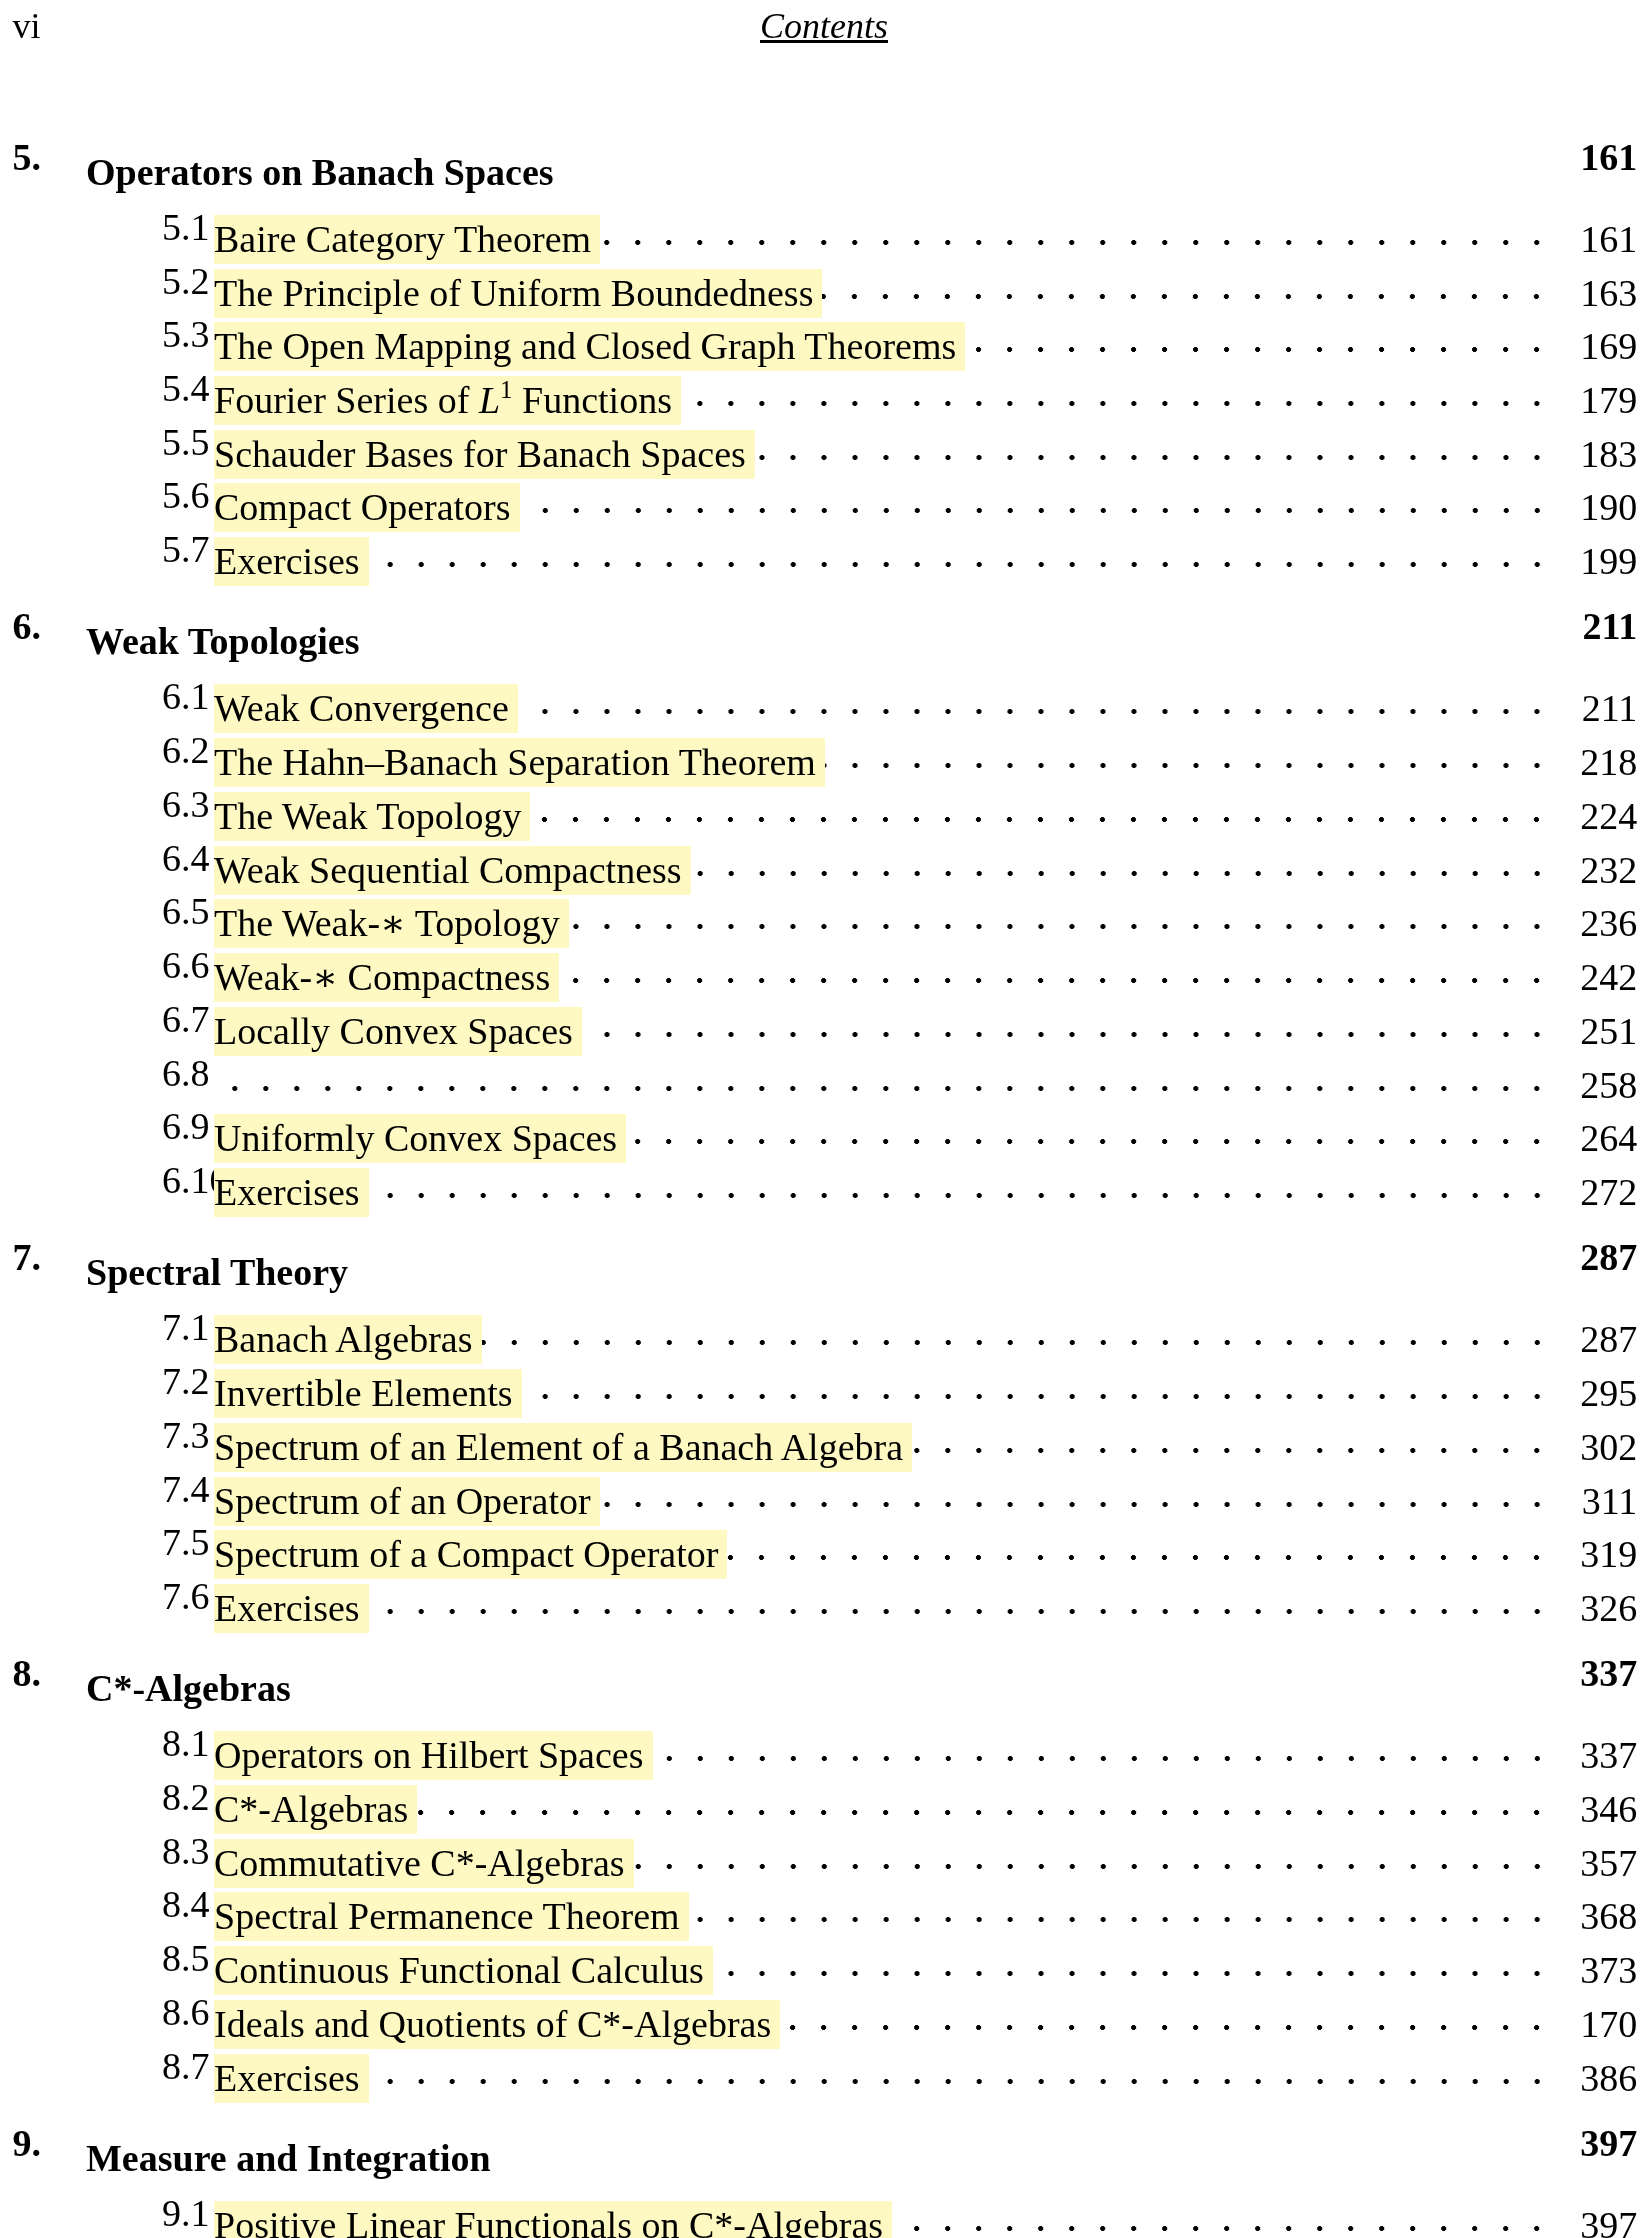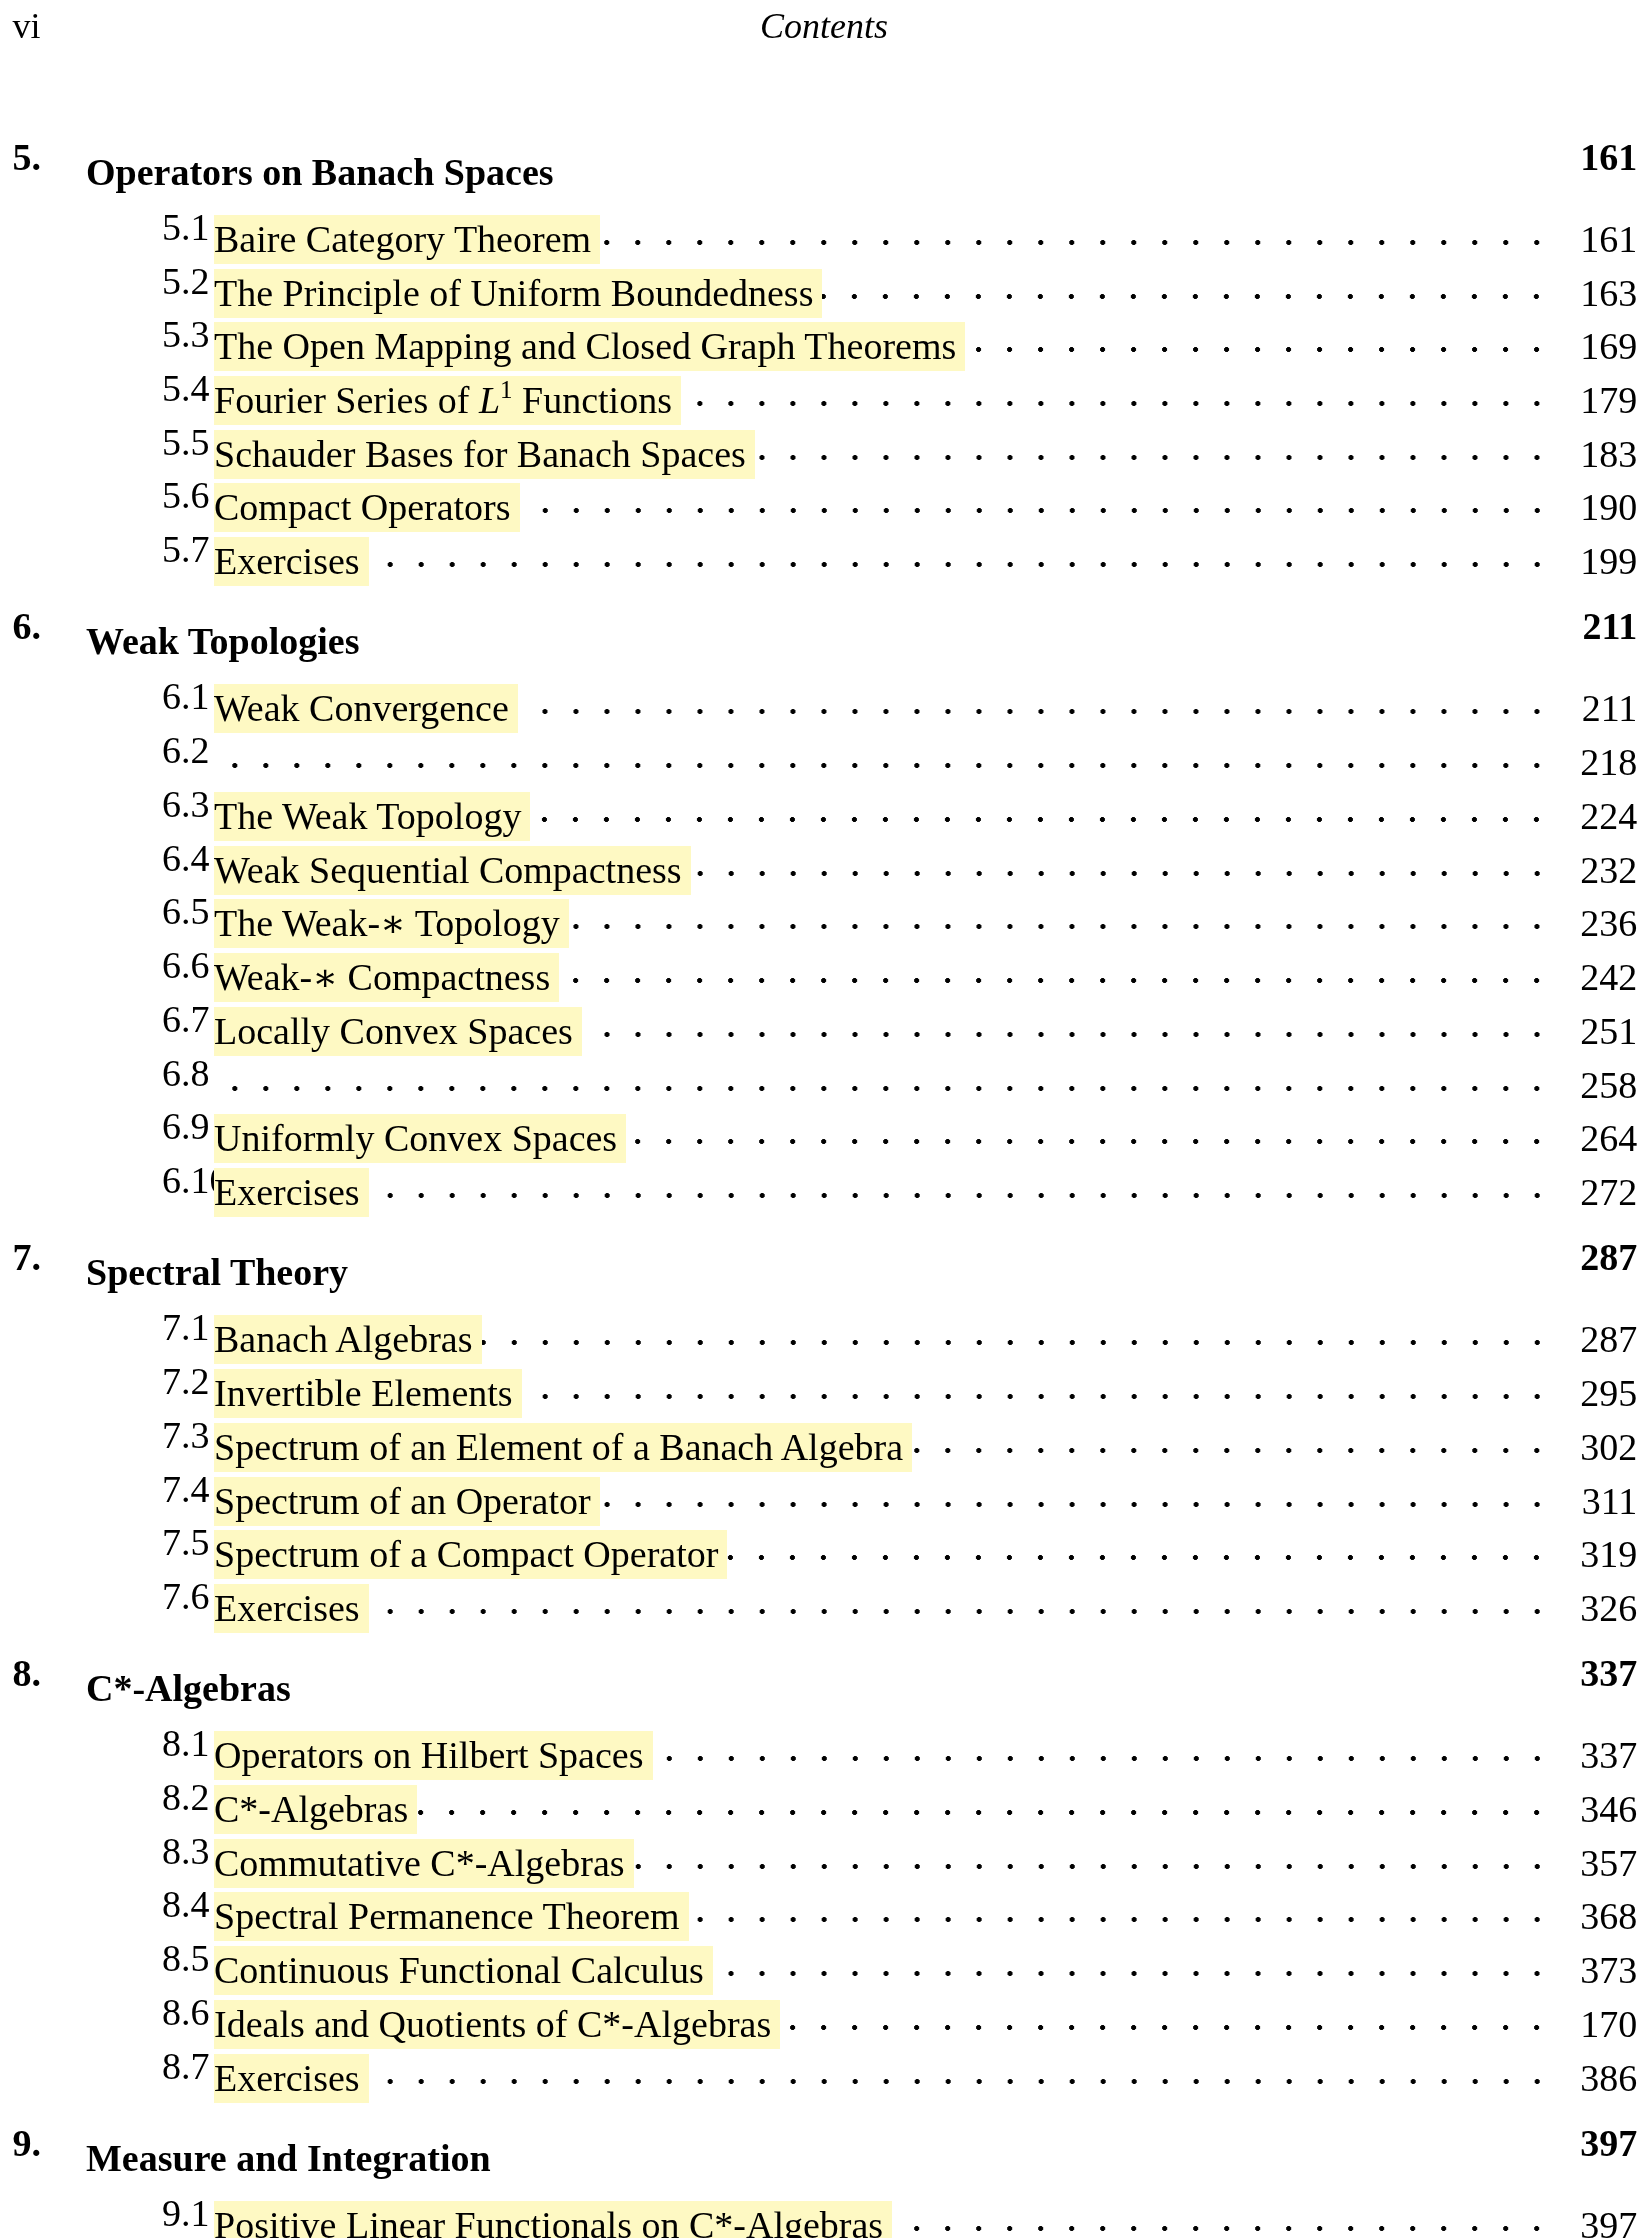--- a/index.html
+++ b/index.html
@@ -31,20 +31,21 @@
     }
     .running-title {
       position: absolute;
       left: 0;
       width: 1648px;
       top: 3.6px;
       text-align: center;
       font-size: 36px;
       line-height: 45px;
       font-style: italic;
+      text-decoration: underline;
     }
     .toc {
       position: absolute;
       left: 0;
       top: 0;
       width: 1648px;
     }
     .chapter-row, .section-row {
       position: absolute;
       left: 0;
@@ -191,20 +192,21 @@
     <span class="sec-num">6.1</span>
     <div class="sec-body">
         <span class="sec-title">Weak Convergence</span>
         <span class="leader"></span>
         <span class="sec-page">211</span>
       </div>
   </div>
   <div class="section-row" style="top:726px">
     <span class="sec-num">6.2</span>
     <div class="sec-body">
+        <span class="sec-title">The Hahn–Banach Separation Theorem</span>
         <span class="leader"></span>
         <span class="sec-page">218</span>
       </div>
   </div>
   <div class="section-row" style="top:780px">
     <span class="sec-num">6.3</span>
     <div class="sec-body">
         <span class="sec-title">The Weak Topology</span>
         <span class="leader"></span>
         <span class="sec-page">224</span>

